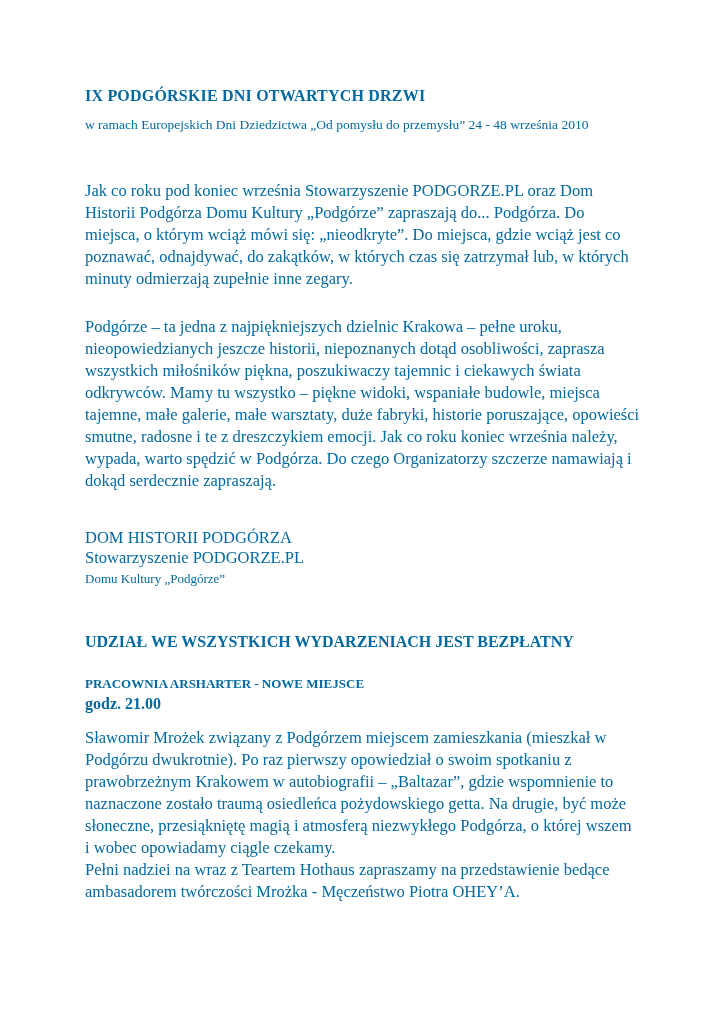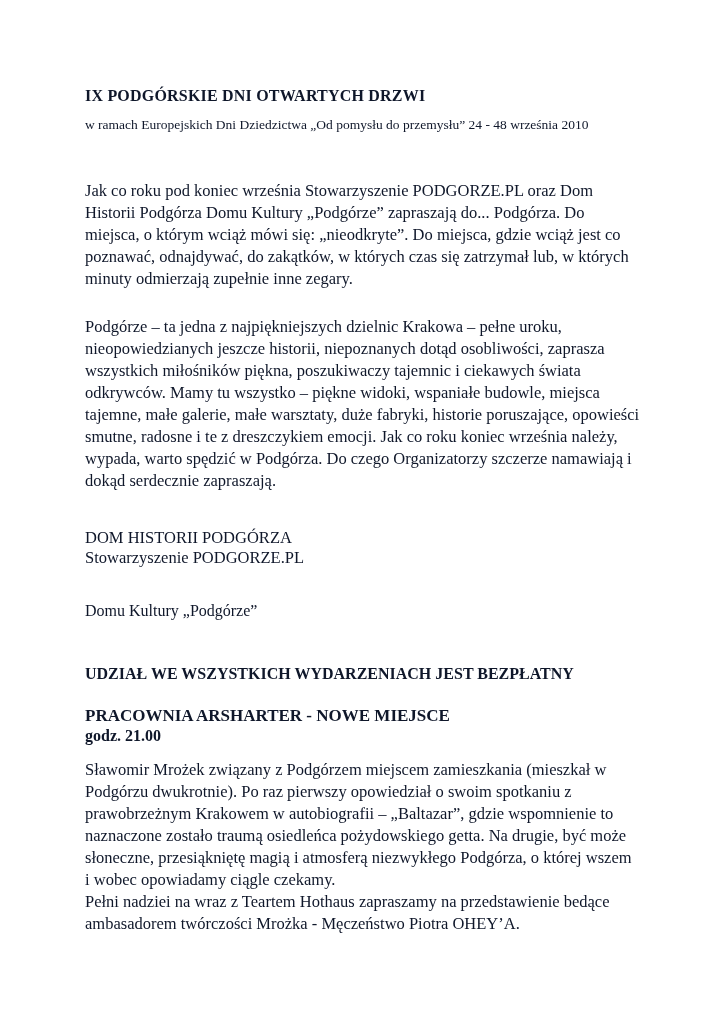--- a/index.html
+++ b/index.html
@@ -8,21 +8,21 @@
     background: #ffffff;
   }
   .page {
     position: relative;
     width: 724px;
     height: 1024px;
     background: #ffffff;
     box-sizing: border-box;
     padding: 86px 84px 0 85px;
     font-family: "Liberation Serif", "DejaVu Serif", serif;
-    color: #0f172a;
+    color: #0369a1;
     overflow: hidden;
   }
   .doc-title {
     margin: 0;
     font-size: 16px;
     font-weight: bold;
     line-height: 20px;
     letter-spacing: 0.2px;
   }
   .doc-subtitle {
@@ -43,40 +43,39 @@
   }
   .org-block {
     margin-top: 36px;
   }
   .org-line {
     margin: 0;
     font-size: 16.5px;
     line-height: 20px;
   }
   .org-line.small {
-    font-size: 16px;
+    font-size: 13px;
     line-height: 18px;
     padding-top: 2px;
-    margin-top: 32px;
   }
   .notice {
     margin: 44px 0 0 0;
     font-size: 16px;
     font-weight: bold;
     line-height: 20px;
   }
   .day-heading {
     margin: 60px 0 0 0;
     font-size: 16px;
     font-weight: bold;
     line-height: 20px;
   }
   .event-title {
     margin: 22px 0 0 0;
-    font-size: 17px;
+    font-size: 13px;
     font-weight: bold;
     line-height: 20px;
   }
   .event-time {
     margin: 0;
     font-size: 16px;
     font-weight: bold;
     line-height: 20px;
   }
   .event-desc {

